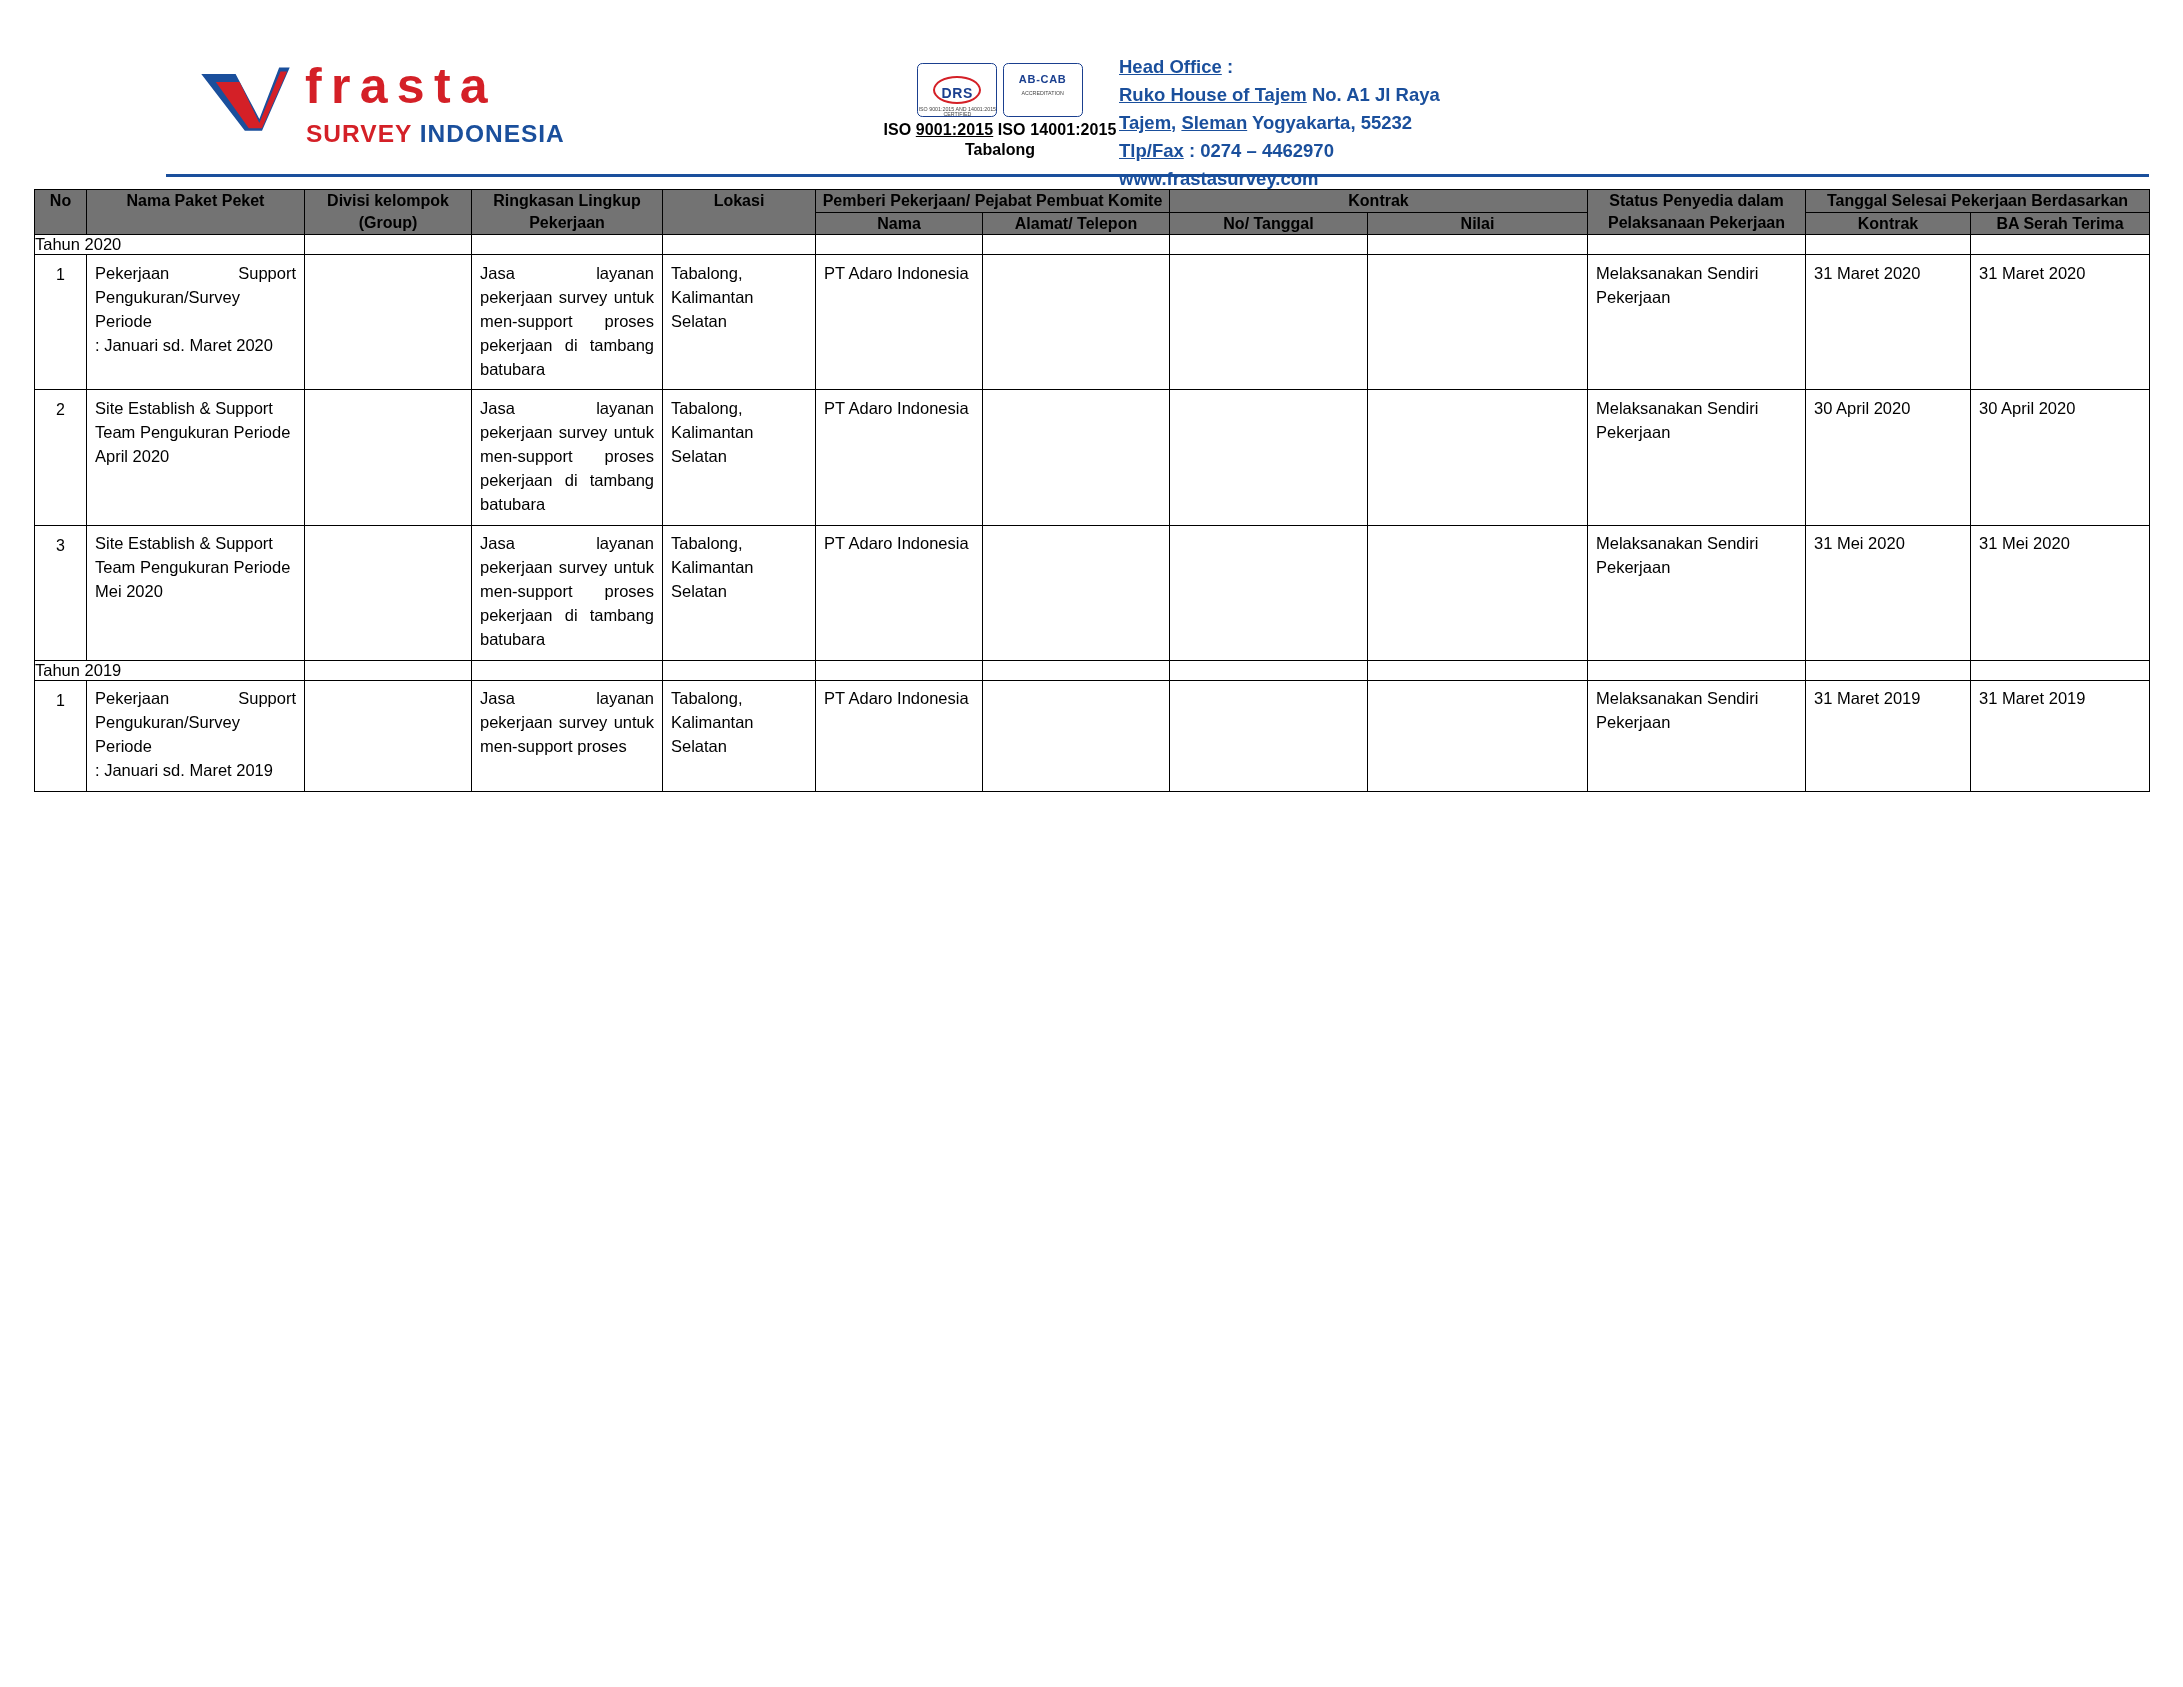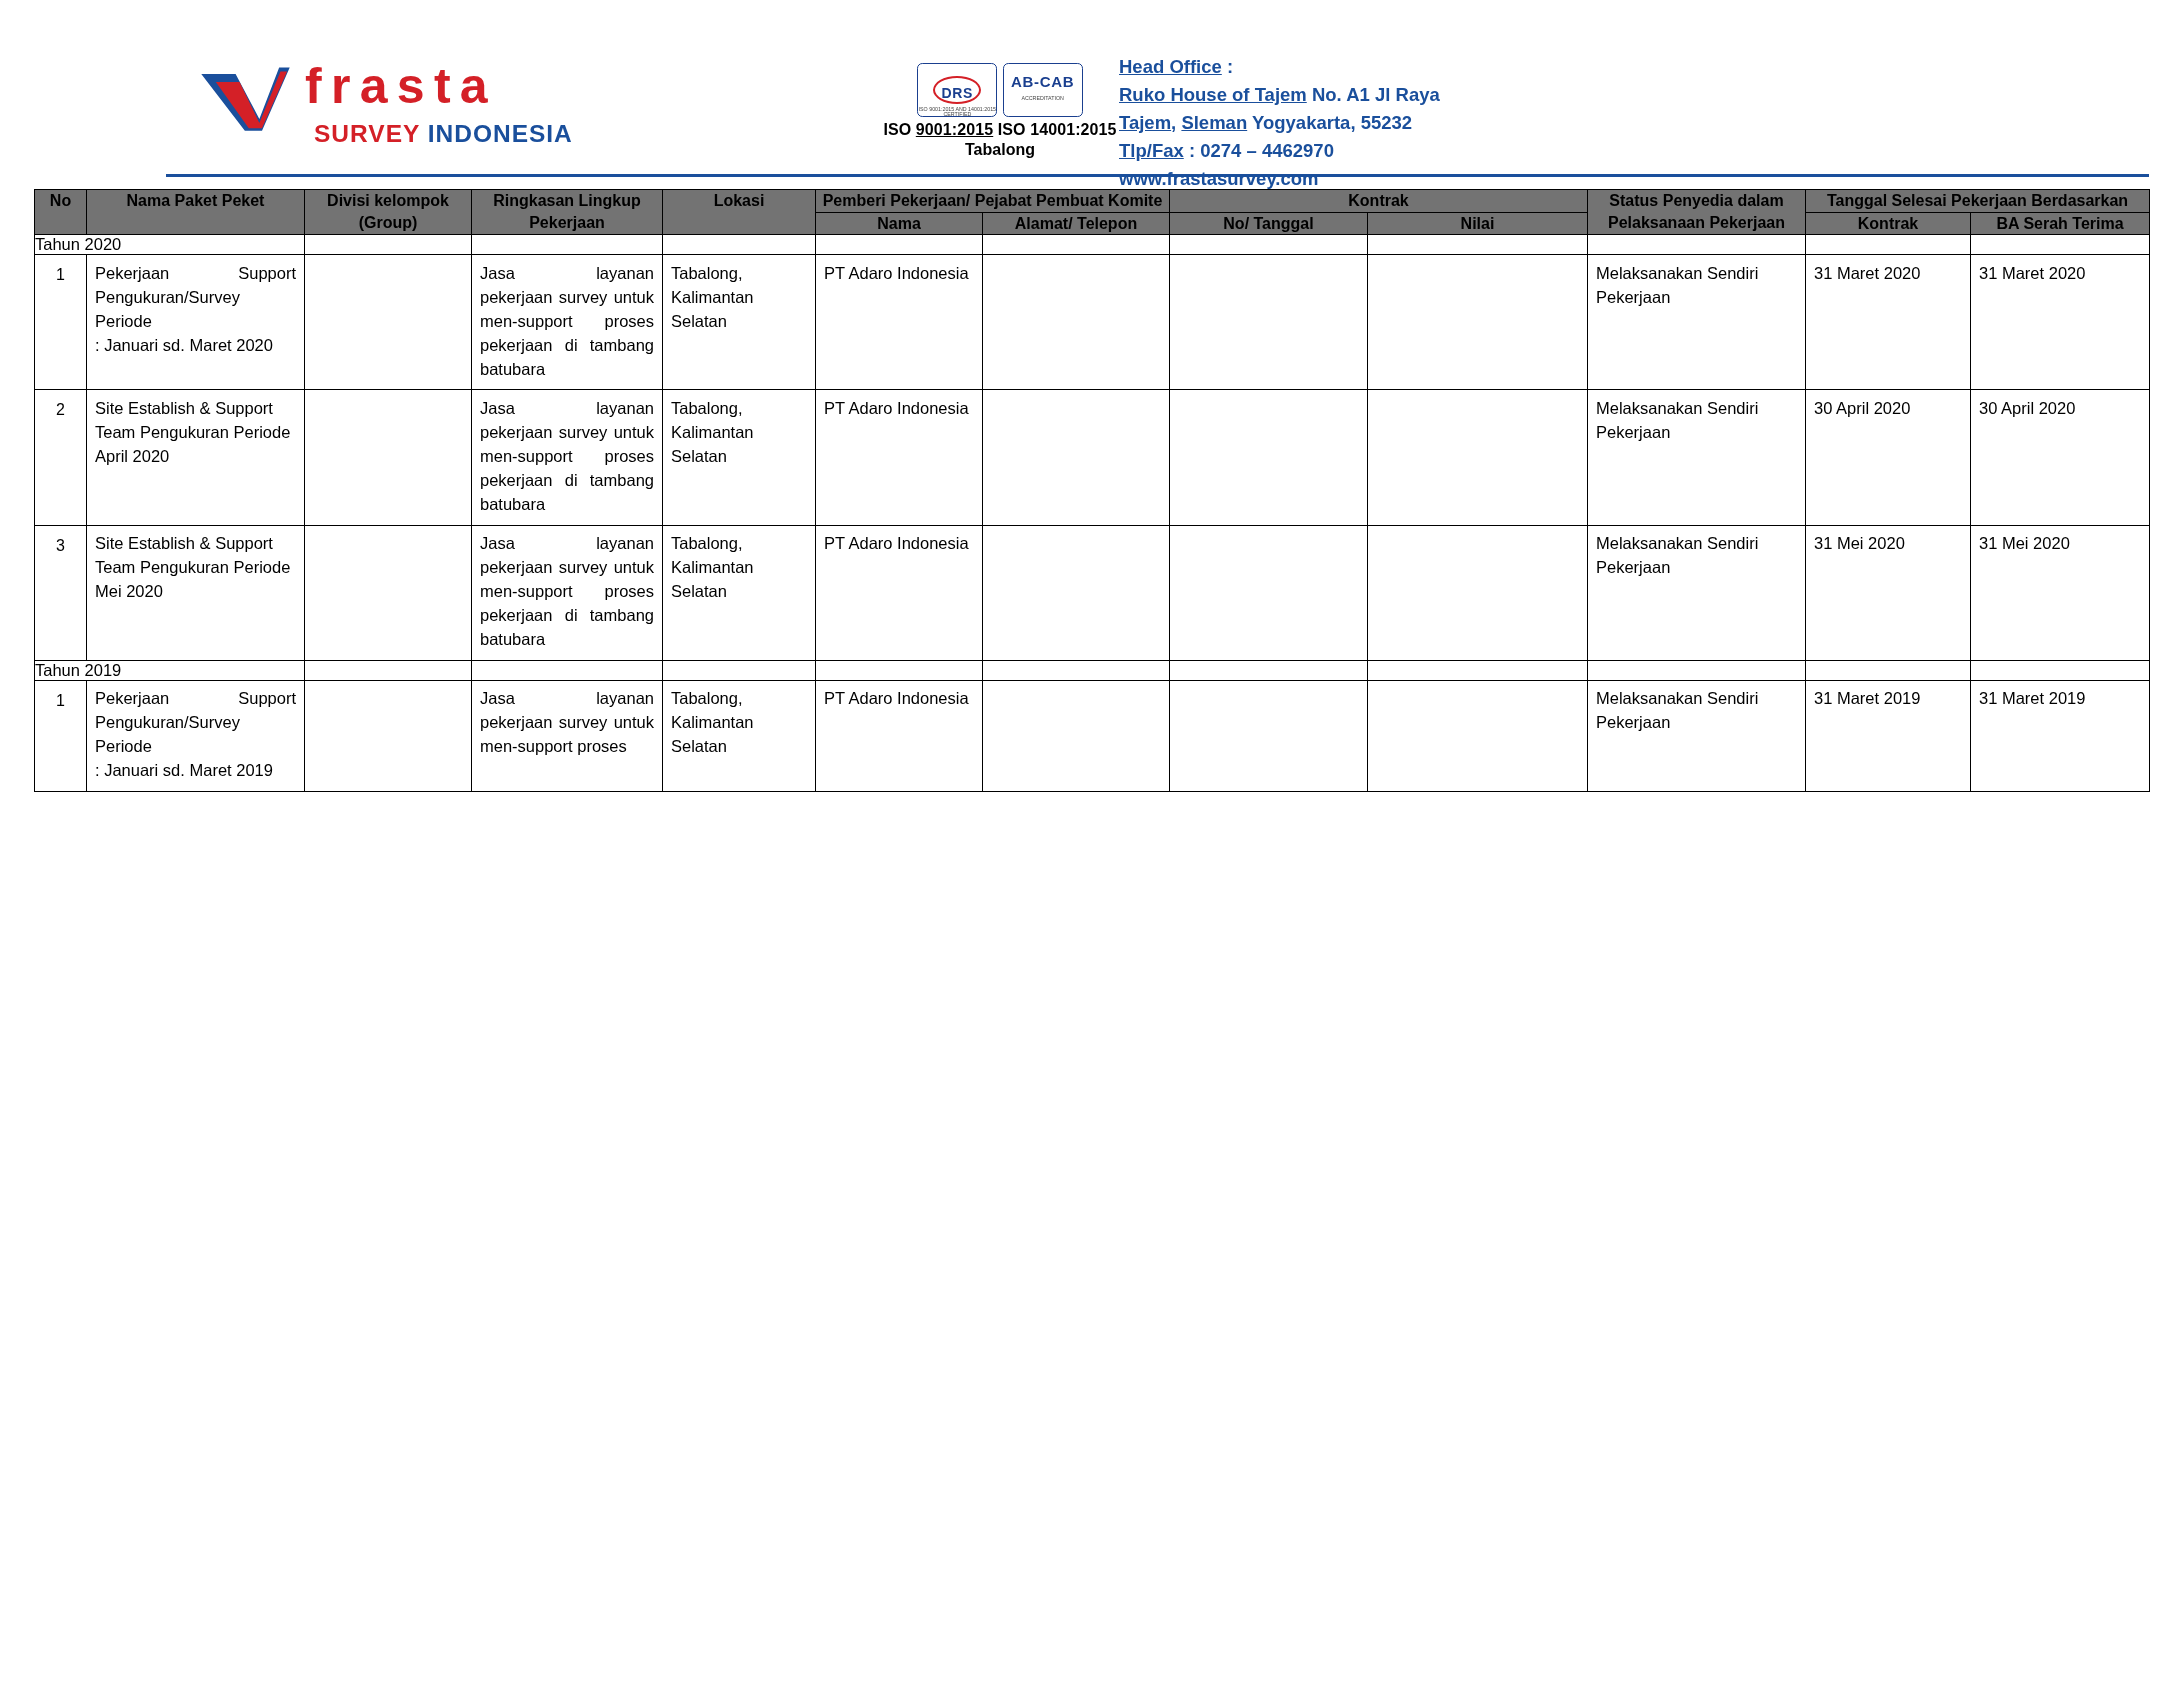--- a/index.html
+++ b/index.html
@@ -46,21 +46,21 @@
     left: 109px;
     top: 0px;
     font-size: 50px;
     font-weight: bold;
     letter-spacing: 9.3px;
     color: #d42027;
     font-family: "Liberation Sans", sans-serif;
   }
   .logo-sub {
     position: absolute;
-    left: 118px;
+    left: 110px;
     top: 63px;
     font-size: 24.5px;
     font-weight: bold;
     letter-spacing: 1px;
     color: #d42027;
   }
   .logo-sub .blue {
     color: #1a4f9c;
   }
 
@@ -106,21 +106,21 @@
     position: absolute;
     left: 50%;
     top: 12px;
     transform: translateX(-50%);
     width: 44px;
     height: 24px;
     border: 2px solid #d42027;
     border-radius: 50%;
   }
   .badge2 .badge-top {
-    font-size: 15px;
+    font-size: 11px;
     margin-top: 9.3px;
   }
   .cert-line1 {
     font-size: 16px;
     font-weight: bold;
     letter-spacing: 0.1px;
     white-space: nowrap;
   }
   .cert-line1 u { }
   .cert-line2 {

